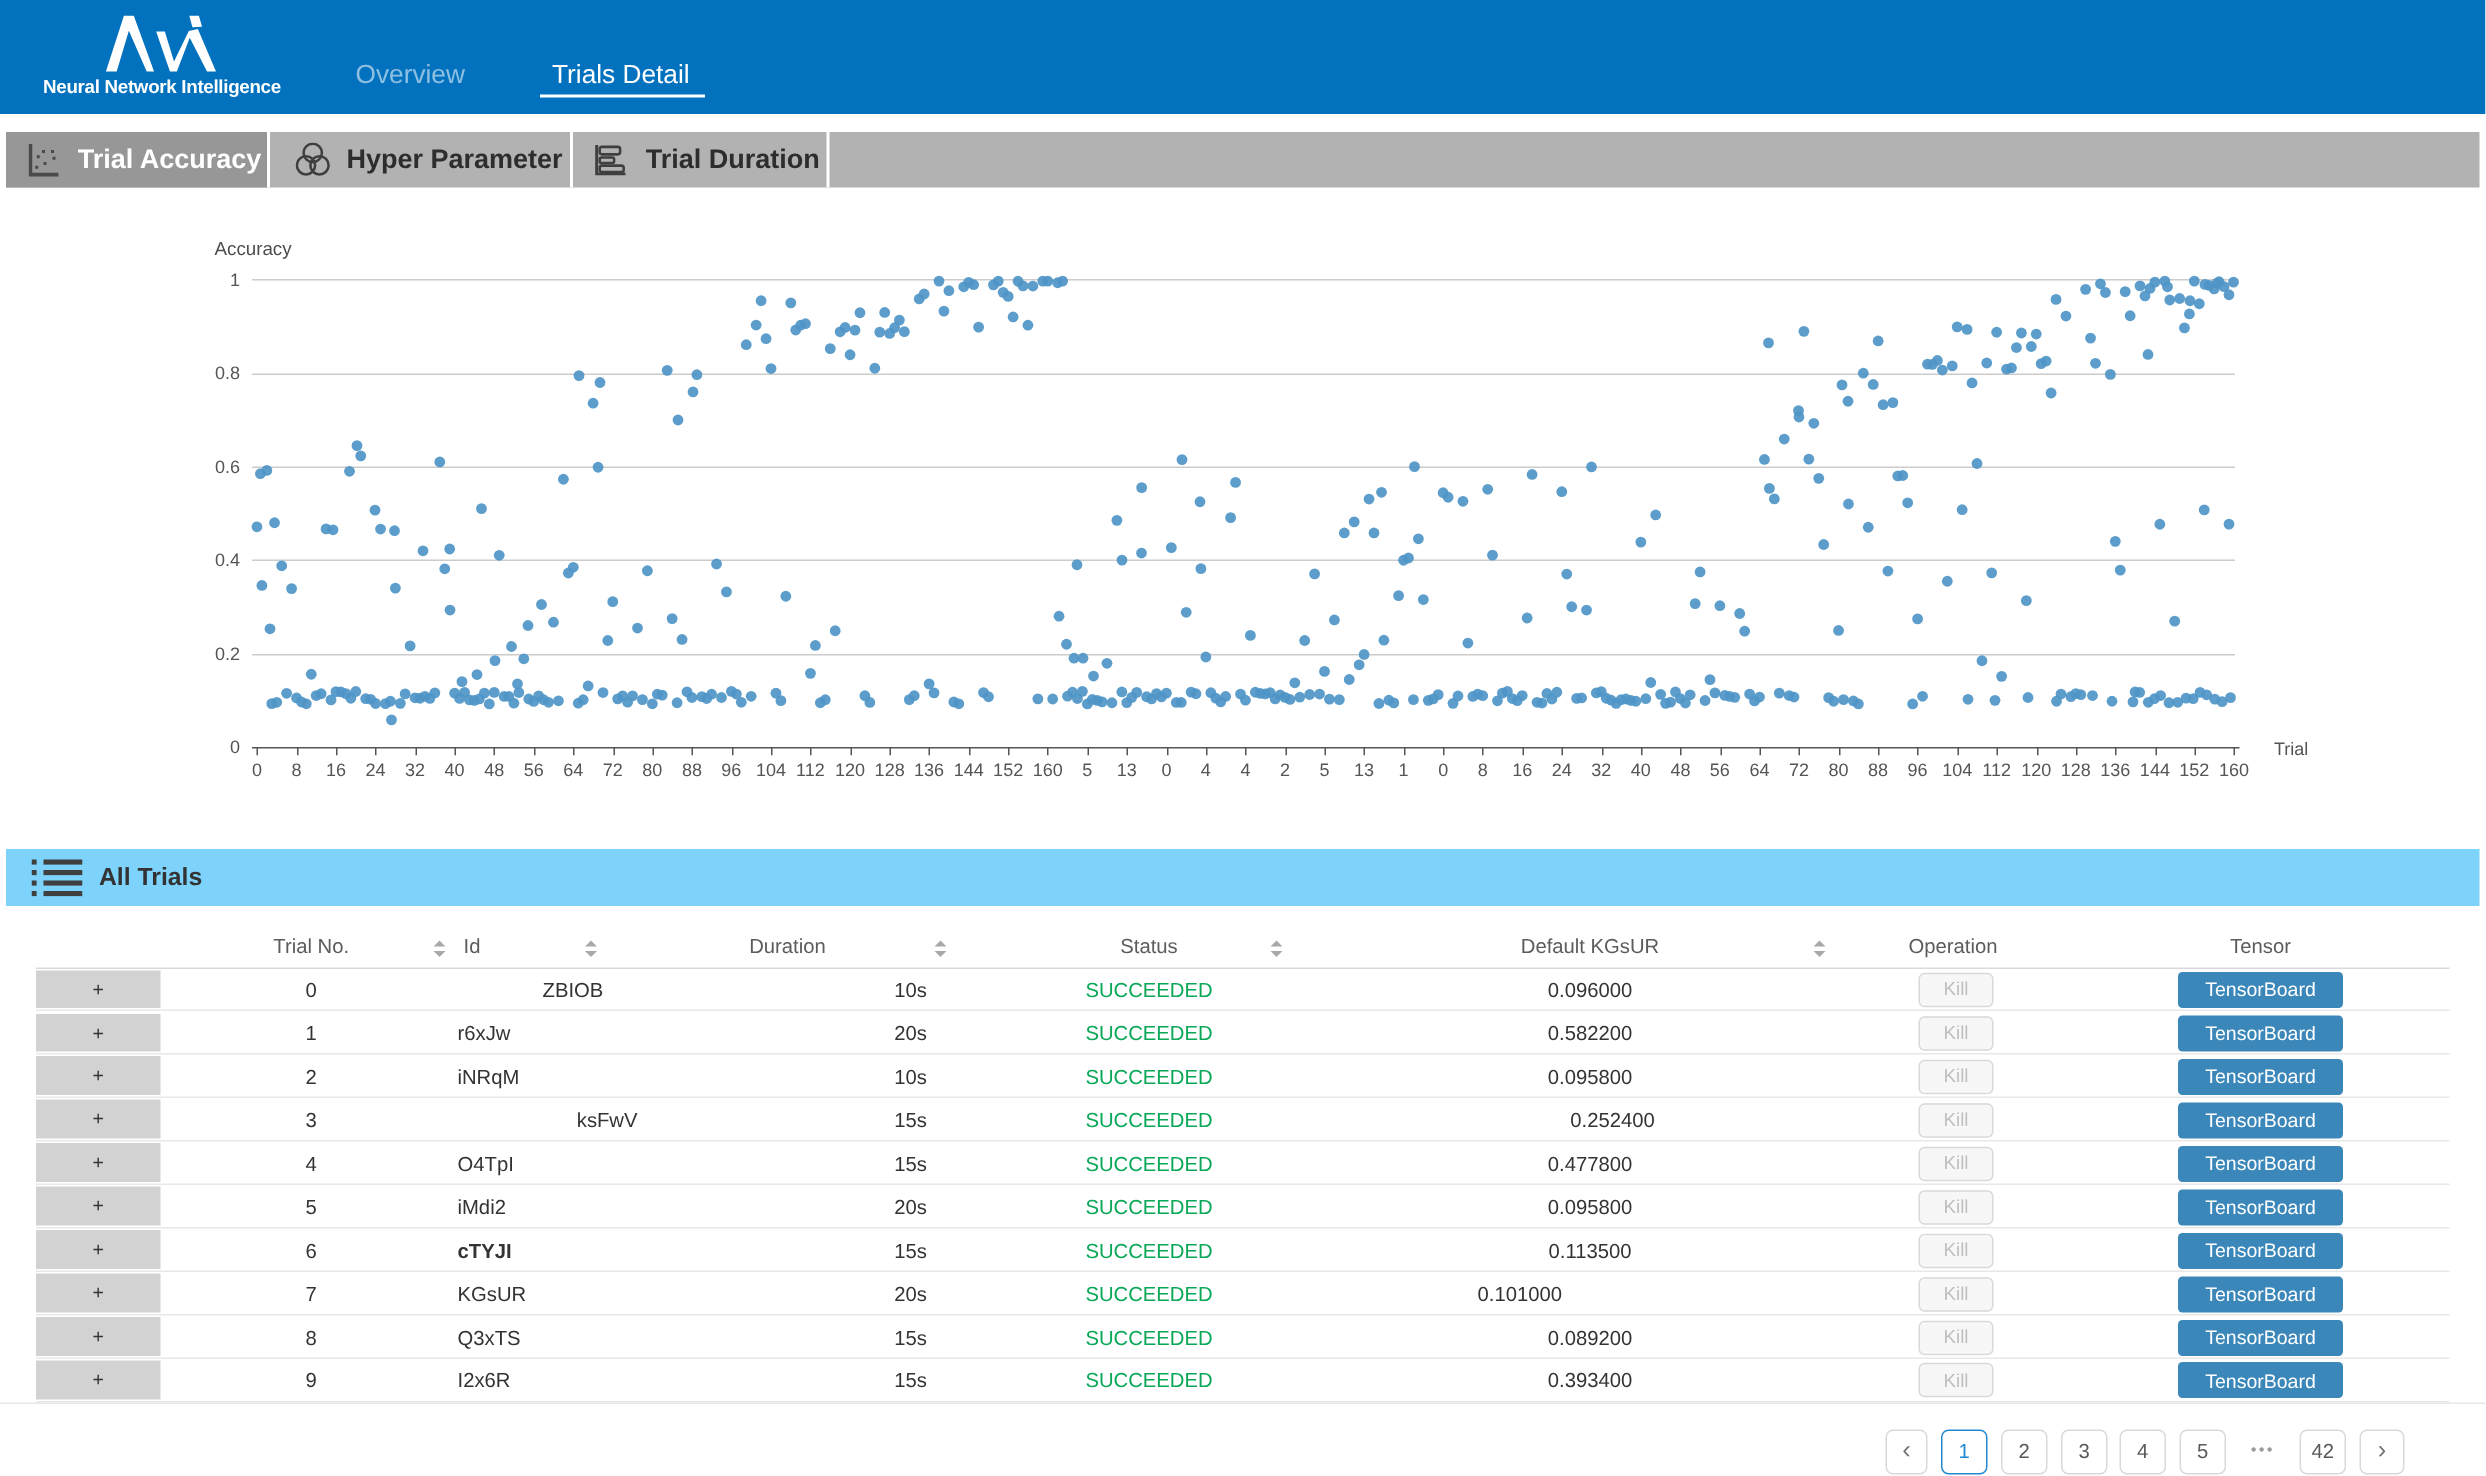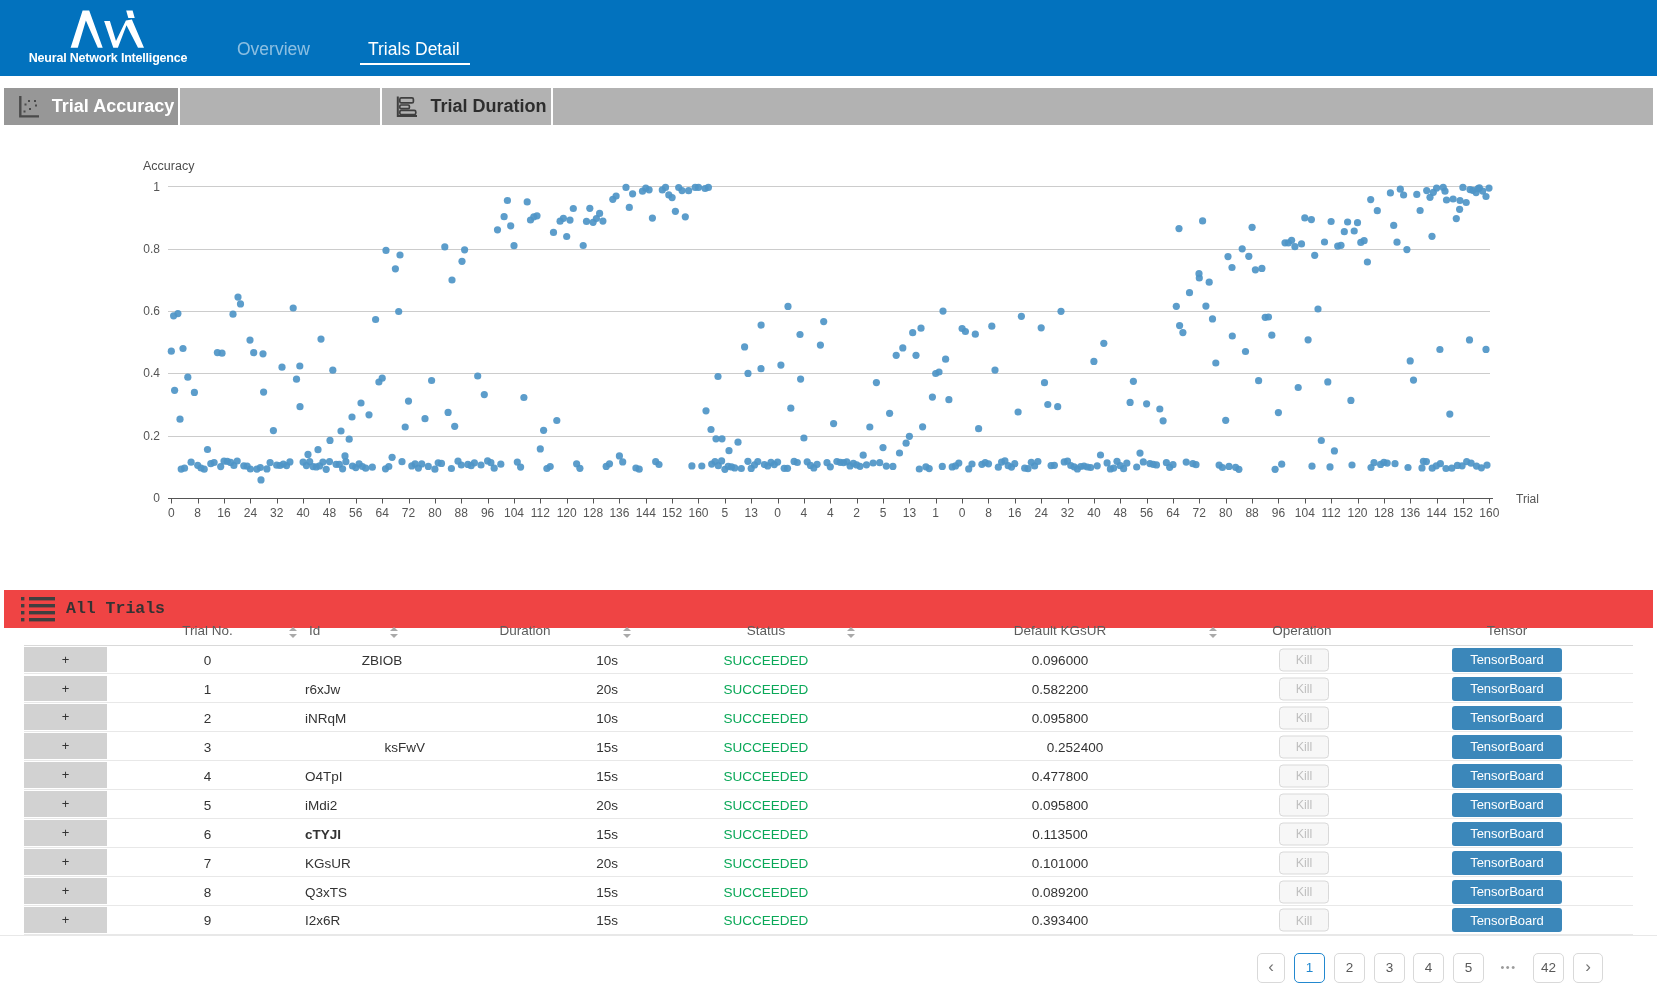--- a/index.html
+++ b/index.html
@@ -45,20 +45,30 @@
           <rect x="15" y="5" width="2" height="2"></rect>
 <rect x="5.5" y="8.5" width="2" height="2"></rect>
           <rect x="16" y="9.5" width="2" height="2"></rect>
 <rect x="10" y="13" width="2" height="2"></rect>
           <rect x="4.5" y="15.5" width="2" height="2"></rect>
 </g>
       </svg>
     <div style="position:absolute;left:44px;top:0;width:130px;height:37px;line-height:37px;text-align:center;color:#fff;font-size:18px;font-weight:bold;">Trial Accuracy</div>
   </div>
   <div style="position:absolute;left:174px;top:0;width:2px;height:37px;background:#fff;"></div>
+  <div style="position:absolute;left:176px;top:0;width:200px;height:37px;">
+    <svg width="23" height="23" viewBox="0 0 23 23" style="position:absolute;left:17px;top:7px;">
+<g stroke="#3f3f3f" stroke-width="1.7" fill="none">
+<circle cx="11.5" cy="6.9" r="6.1"></circle>
+<circle cx="7.0" cy="15.2" r="6.1"></circle>
+<circle cx="16.0" cy="15.2" r="6.1"></circle>
+</g>
+      </svg>
+    <div style="position:absolute;left:48px;top:0;width:150px;height:37px;line-height:37px;text-align:center;color:#2d2d2d;font-size:18px;font-weight:bold;">Hyper Parameter</div>
+  </div>
   <div style="position:absolute;left:376px;top:0;width:2px;height:37px;background:#fff;"></div>
   <div style="position:absolute;left:378px;top:0;width:169px;height:37px;">
     <svg width="22" height="23" viewBox="0 0 22 23" style="position:absolute;left:14px;top:6px;">
 <path d="M1.8 2.6 V22 H21" stroke="#3f3f3f" stroke-width="2" fill="none"></path>
 <g fill="none" stroke="#3f3f3f" stroke-width="1.7">
 <rect x="3.8" y="3.9" width="13.6" height="5" rx="1.5"></rect>
 <rect x="3.8" y="11.0" width="9.6" height="3.7" rx="1.2"></rect>
 <rect x="3.8" y="16.4" width="16.0" height="4.2" rx="1.5"></rect>
 </g>
       </svg>
@@ -652,21 +662,21 @@
 <circle cx="1487.0" cy="465.1" r="3.6"></circle>
 <circle cx="1312.0" cy="466.2" r="3.6"></circle>
 <circle cx="1330.0" cy="466.9" r="3.6"></circle>
 <circle cx="1352.0" cy="465.0" r="3.6"></circle>
 <circle cx="1371.0" cy="467.5" r="3.6"></circle>
 <circle cx="1395.0" cy="463.7" r="3.6"></circle>
 <circle cx="1408.0" cy="467.5" r="3.6"></circle>
 </g>
 </svg>
 
-<div style="position:absolute;left:4px;top:590px;width:1649px;height:38px;background:#ef4444;font-family:Liberation Mono, monospace;">
+<div style="position:absolute;left:4px;top:566px;width:1649px;height:38px;background:#7dd3fc;">
   <svg width="34" height="26" viewBox="0 0 34 26" style="position:absolute;left:17px;top:6px;">
 <g fill="#3f3f3f">
 <rect x="0" y="1" width="3.4" height="3.4"></rect>
 <rect x="0" y="8" width="3.4" height="3.4"></rect>
 <rect x="0" y="15" width="3.4" height="3.4"></rect>
 <rect x="0" y="22" width="3.4" height="3.4"></rect>
 <rect x="8" y="1" width="26" height="3.4"></rect>
 <rect x="8" y="8" width="26" height="3.4"></rect>
 <rect x="8" y="15" width="26" height="3.4"></rect>
 <rect x="8" y="22" width="26" height="3.4"></rect>
@@ -782,21 +792,21 @@
   <button class="tb">TensorBoard</button>
 </div>
 <div style="position:absolute;left:24px;top:848.1px;width:1609px;height:28.9px;">
   <div style="position:absolute;left:0;top:1px;bottom:2px;width:83px;background:#d2d2d2;
        text-align:center;font-size:13px;color:#333;line-height:26px;">+</div>
   <div style="position:absolute;left:0;right:0;bottom:0;height:1px;background:#e8e8e8;"></div>
   <span class="td" style="left:126px;width:115px;text-align:center;">7</span>
   <span class="td" style="left:281px;width:120px;text-align:left;">KGsUR</span>
   <span class="td" style="left:431px;width:163px;text-align:right;">20s</span>
   <span class="td" style="left:672px;width:140px;text-align:center;color:#0aa858;">SUCCEEDED</span>
-  <span class="td" style="left:961px;width:150px;text-align:center;">0.101000</span>
+  <span class="td" style="left:961px;width:150px;">0.101000</span>
   <button class="kill">Kill</button>
   <button class="tb">TensorBoard</button>
 </div>
 <div style="position:absolute;left:24px;top:877.1px;width:1609px;height:28.9px;">
   <div style="position:absolute;left:0;top:1px;bottom:2px;width:83px;background:#d2d2d2;
        text-align:center;font-size:13px;color:#333;line-height:26px;">+</div>
   <div style="position:absolute;left:0;right:0;bottom:0;height:1px;background:#e8e8e8;"></div>
   <span class="td" style="left:126px;width:115px;text-align:center;">8</span>
   <span class="td" style="left:281px;width:120px;text-align:left;">Q3xTS</span>
   <span class="td" style="left:431px;width:163px;text-align:right;">15s</span>

